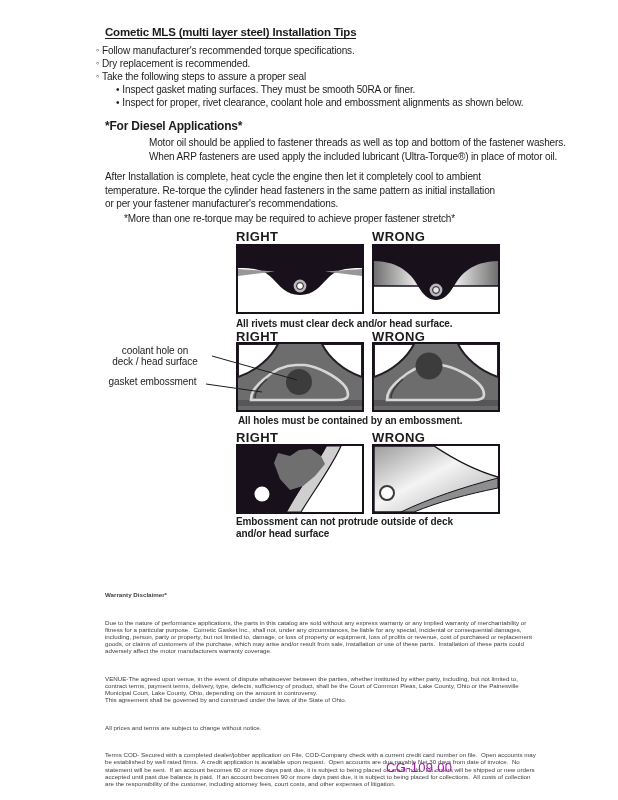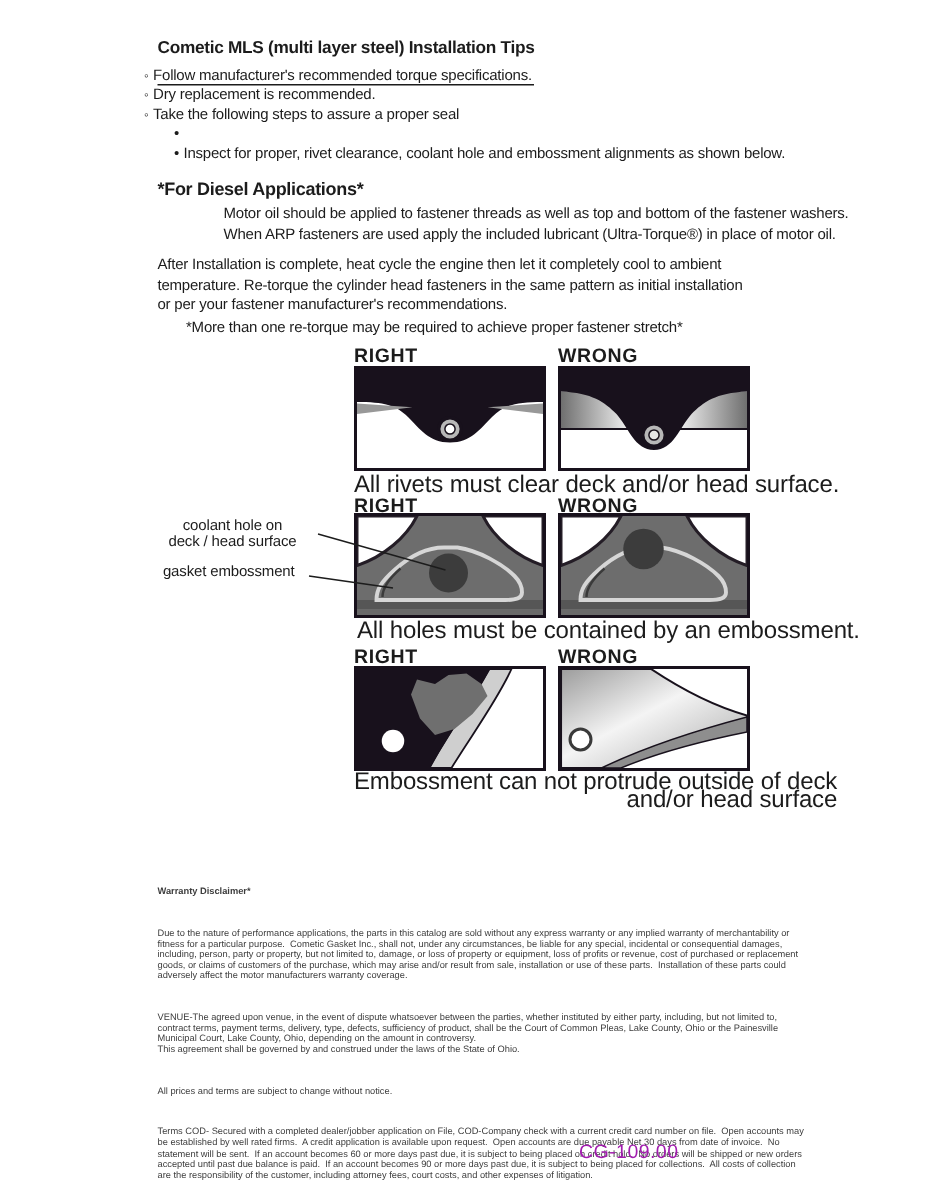--- a/index.html
+++ b/index.html
@@ -2,35 +2,35 @@
 <html><head>
 <meta charset="utf-8">
 <style>
   html,body { margin:0; padding:0; background:#fff; }
   .page {
     position:relative; width:618px; height:800px; background:#ffffff;
     font-family:"Liberation Sans","DejaVu Sans",sans-serif; color:#1c1c1c; overflow:hidden;
   }
   .abs { position:absolute; }
   .page-title { left:105px; top:26px; font-size:11.5px; font-weight:bold; letter-spacing:-0.2px; }
-  .page-title span { display:inline-block; border-bottom:1.5px solid #1c1c1c; padding-bottom:18px; }
+  .page-title span { display:inline-block; border-bottom:1.5px solid #1c1c1c; padding-bottom:0; }
   .tips { left:96px; top:44px; font-size:10px; letter-spacing:-0.15px; line-height:13px; }
   .tip-row { display:flex; align-items:flex-start; }
   .tip-row.sub { padding-left:20px; }
   .tip-marker { margin-right:3px; }
   .tip-marker.open { font-size:9px; line-height:13px; }
   .diesel-heading { left:105px; top:119px; font-size:12px; font-weight:bold; letter-spacing:-0.2px; }
   .para { left:105px; font-size:10px; letter-spacing:-0.15px; line-height:13.5px; white-space:pre; }
   .para1 { top:136px;margin-left:44px; }
   .para2 { top:170px; }
   .para3 { top:212px;margin-left:19px; }
   .fig-label { font-size:13px; font-weight:600; letter-spacing:0.4px; width:128px; text-align:left; }
   .fig-box { width:124px; height:66px; border:2px solid #18111c; background:#fff; }
   .fig-box svg { display:block; }
-  .fig-caption { font-size:16px; font-weight:400; letter-spacing:-0.1px; line-height:11.5px; white-space:pre; }
+  .fig-caption { font-size:10px; font-weight:700; letter-spacing:-0.1px; line-height:11.5px; white-space:pre; }
   .ann-label { font-size:10px; letter-spacing:-0.1px; line-height:10.5px; text-align:center; white-space:pre; }
   .overlay { left:0; top:0; pointer-events:none; }
   .smallprint { left:105px; top:577px; width:420px; font-size:6.2px; line-height:7.15px; color:#3d3d3d; white-space:pre; }
   .sp-h { font-weight:bold; margin:0 0 6px 0; }
   .sp-p { margin:0 0 6px 0; }
   .page-number { left:386px; top:760px; font-size:13px; letter-spacing:0.3px; color:#a21caf; }
 </style>
 </head>
 <body>
 
@@ -48,20 +48,21 @@
     <div class="tip-row">
       <span class="tip-marker open">◦</span>
       <span>Dry replacement is recommended.</span>
     </div>
     <div class="tip-row">
       <span class="tip-marker open">◦</span>
       <span>Take the following steps to assure a proper seal</span>
     </div>
     <div class="tip-row sub">
       <span class="tip-marker">•</span>
+      <span>Inspect gasket mating surfaces.  They must be smooth 50RA or finer.</span>
     </div>
     <div class="tip-row sub">
       <span class="tip-marker">•</span>
       <span>Inspect for proper, rivet clearance, coolant hole and embossment alignments as shown below.</span>
     </div>
   </div>
 
   <div class="abs diesel-heading">*For Diesel Applications*</div>
   <div class="abs para para1">Motor oil should be applied to fastener threads as well as top and bottom of the fastener washers.
 When ARP fasteners are used apply the included lubricant (Ultra-Torque®) in place of motor oil.</div>
@@ -156,21 +157,21 @@
             <stop offset="0.45" stop-color="#f4f4f4"></stop>
             <stop offset="1" stop-color="#a8a8a8"></stop>
         </linearGradient>
       </defs>
       <rect width="124" height="66" fill="#ffffff"></rect>
       <path d="M0,0 H60 C84,16 106,26 124,31 L124,40 C92,46 60,54 34,66 L0,66 Z" fill="url(#g3w)" stroke="#18111c" stroke-width="1.4"></path>
       <path d="M124,32 L124,42 C94,48 64,56 40,66 L27,66 C56,52 90,41 124,32 Z" fill="#8e8e8e" stroke="#18111c" stroke-width="1"></path>
       <circle cx="13" cy="47" r="7" fill="#ffffff" stroke="#3a3a3a" stroke-width="2"></circle>
     </svg>
   </div>
-  <div class="abs fig-caption" style="left:236px; top:516px;text-align:right;">Embossment can not protrude outside of deck
+  <div class="abs fig-caption" style="left:236px; top:516px;">Embossment can not protrude outside of deck
 and/or head surface</div>
 
   <svg class="abs overlay" width="618" height="800">
     <line x1="212" y1="356" x2="297" y2="380" stroke="#1c1c1c" stroke-width="1"></line>
     <line x1="206" y1="384" x2="262" y2="392" stroke="#1c1c1c" stroke-width="1"></line>
   </svg>
 
   <div class="abs smallprint">
     <div class="sp-h">Warranty Disclaimer*</div>
     <div class="sp-p">Due to the nature of performance applications, the parts in this catalog are sold without any express warranty or any implied warranty of merchantability or

